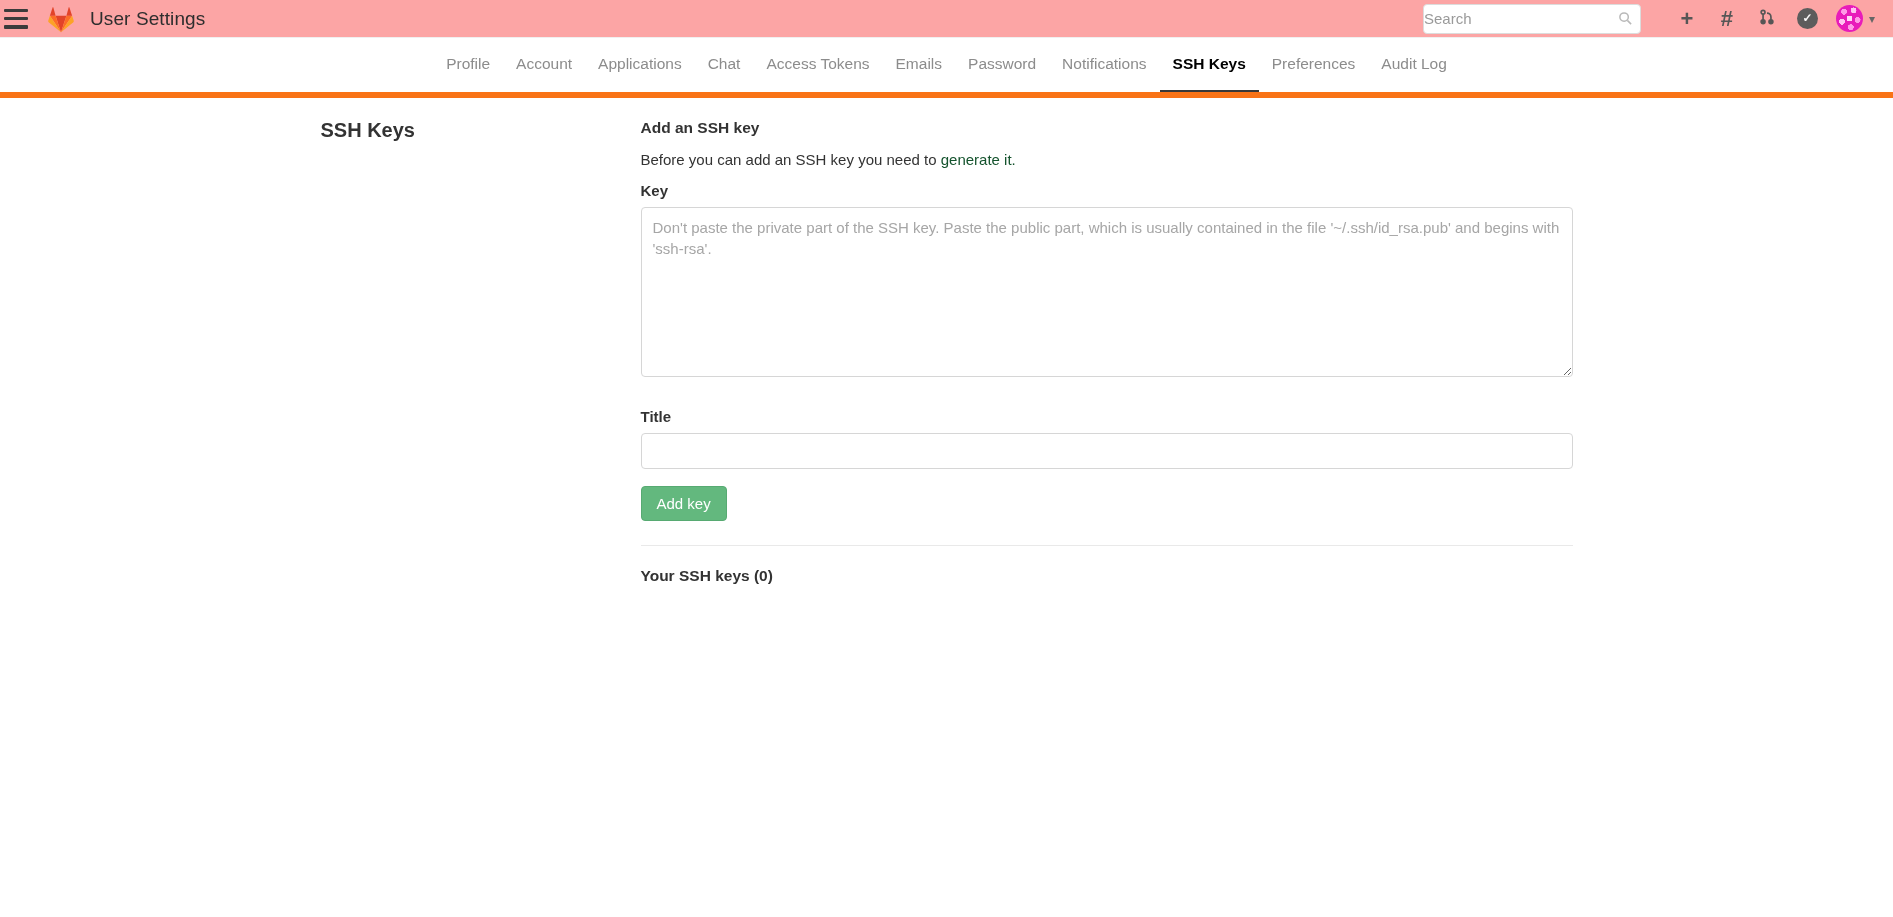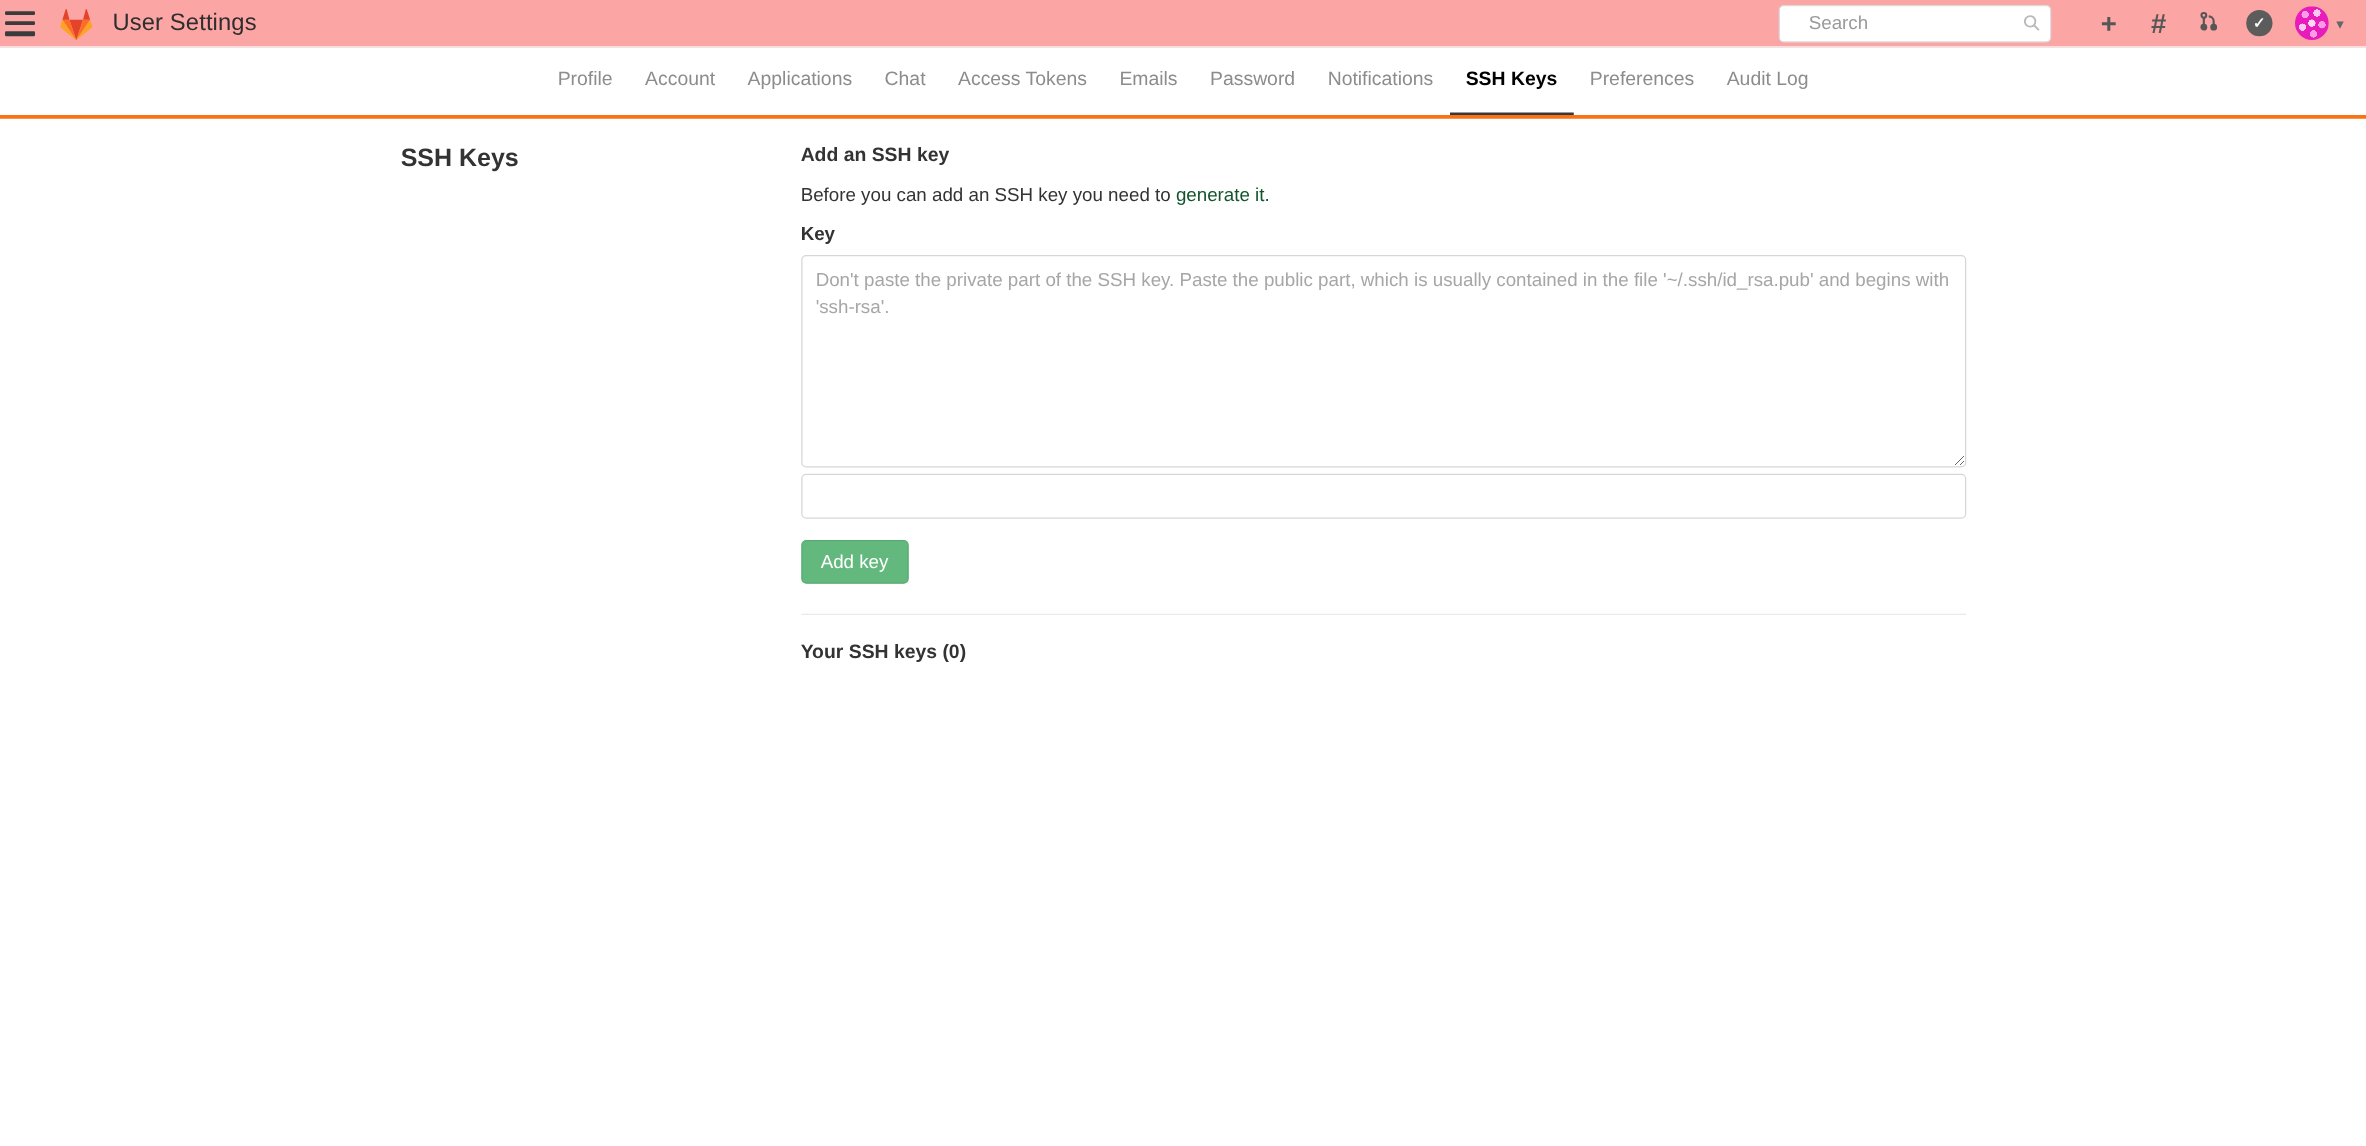--- a/index.html
+++ b/index.html
@@ -10,21 +10,21 @@
   .header { height: 38px; background: #fca5a5; border-bottom: 1px solid #f0f0f0;
     display: flex; align-items: center; padding: 0 18px 0 4px; }
   .hamburger { width: 28px; height: 20px; display: flex; flex-direction: column;
     justify-content: space-between; cursor: pointer; margin-right: 14px; }
   .hamburger span { display: block; width: 24px; height: 3.5px; background: #3b3b3b; border-radius: 1px; }
   .logo { width: 30px; height: 28px; margin-right: 14px; display: flex; align-items: center; }
   .header-title { font-size: 19px; color: #2e2e2e; letter-spacing: 0.1px; }
   .header-right { margin-left: auto; display: flex; align-items: center; }
   .search-box { position: relative; width: 218px; margin-right: 26px; }
   .search-box input { width: 100%; height: 30px; border: 1px solid #dcdcdc; border-radius: 4px;
-    background: #fff; padding: 0 30px 0 23px; font-size: 15px; color: #333;
+    background: #fff; padding: 0 30px 0 0; font-size: 15px; color: #333;
     font-family: "Liberation Sans", sans-serif; outline: none; }
   .search-box input::placeholder { color: #9a9a9a; }
   .search-icon { position: absolute; right: 8px; top: 7px; }
   .nav-icon { width: 40px; text-align: center; font-size: 22px; font-weight: 700; color: #565656;
     cursor: pointer; line-height: 38px; user-select: none; }
   .todo-circle { width: 21px; height: 21px; border-radius: 50%; background: #5c5c5c; color: #fafafa;
     font-size: 12px; font-weight: 700; line-height: 21px; text-align: center; display: inline-block;
     cursor: pointer; margin: 0 10px; }
   .user-menu { display: flex; align-items: center; cursor: pointer; margin-left: 8px; }
   .avatar { width: 27px; height: 27px; border-radius: 50%;
@@ -32,21 +32,21 @@
       radial-gradient(circle 3px at 30% 25%, #ff9ae6 95%, transparent),
       radial-gradient(circle 3px at 65% 20%, #ffc4f0 95%, transparent),
       radial-gradient(circle 3px at 80% 55%, #ff9ae6 95%, transparent),
       radial-gradient(circle 3px at 50% 50%, #ffd9f6 95%, transparent),
       radial-gradient(circle 3px at 22% 62%, #ffc4f0 95%, transparent),
       radial-gradient(circle 3px at 55% 82%, #ff9ae6 95%, transparent),
       #e81cba; }
   .caret { font-size: 12px; color: #666; margin-left: 6px; }
 
   
-  .tabs-bar { border-bottom: 3px solid #f97316; }
+  .tabs-bar { border-bottom: 6px solid #f97316; }
   .tabs { display: flex; justify-content: center; list-style: none; }
   .tabs li a { display: block; padding: 0 13px; line-height: 52px; font-size: 15.5px;
     color: #8c8c8c; text-decoration: none; cursor: pointer; border-bottom: 2px solid transparent; }
   .tabs li.active a { color: #000; font-weight: 700; border-bottom: 2px solid #383838; }
 
   
   .container { width: 1252px; margin: 0 auto; padding-top: 21px; display: flex; }
   .col-left { width: 320px; flex-shrink: 0; }
   .col-left h2 { font-size: 20px; font-weight: 700; color: #333; margin-bottom: 15px; }
   .col-left p { font-size: 14.5px; color: #444; line-height: 1.42; width: 262px; }
@@ -174,20 +174,21 @@
     <h2>SSH Keys</h2>
   </div>
 
   <div class="col-right">
     <div class="section-heading">Add an SSH key</div>
     <p class="intro"><span>Before you can add an SSH key you need to </span><a>generate it.</a></p>
 
     <label class="field-label">Key</label>
     <textarea class="key-textarea" placeholder="Don't paste the private part of the SSH key. Paste the public part, which is usually contained in the file '~/.ssh/id_rsa.pub' and begins with 'ssh-rsa'." style=""></textarea>
 
+    <label class="field-label title-label">Title</label>
     <input class="title-input" type="text" value="" style="">
 
     <div>
       <button class="add-key-btn">Add key</button>
     </div>
 
     <hr class="divider">
 
     <div class="section-heading keys-heading">Your SSH keys (0)</div>
   </div>

